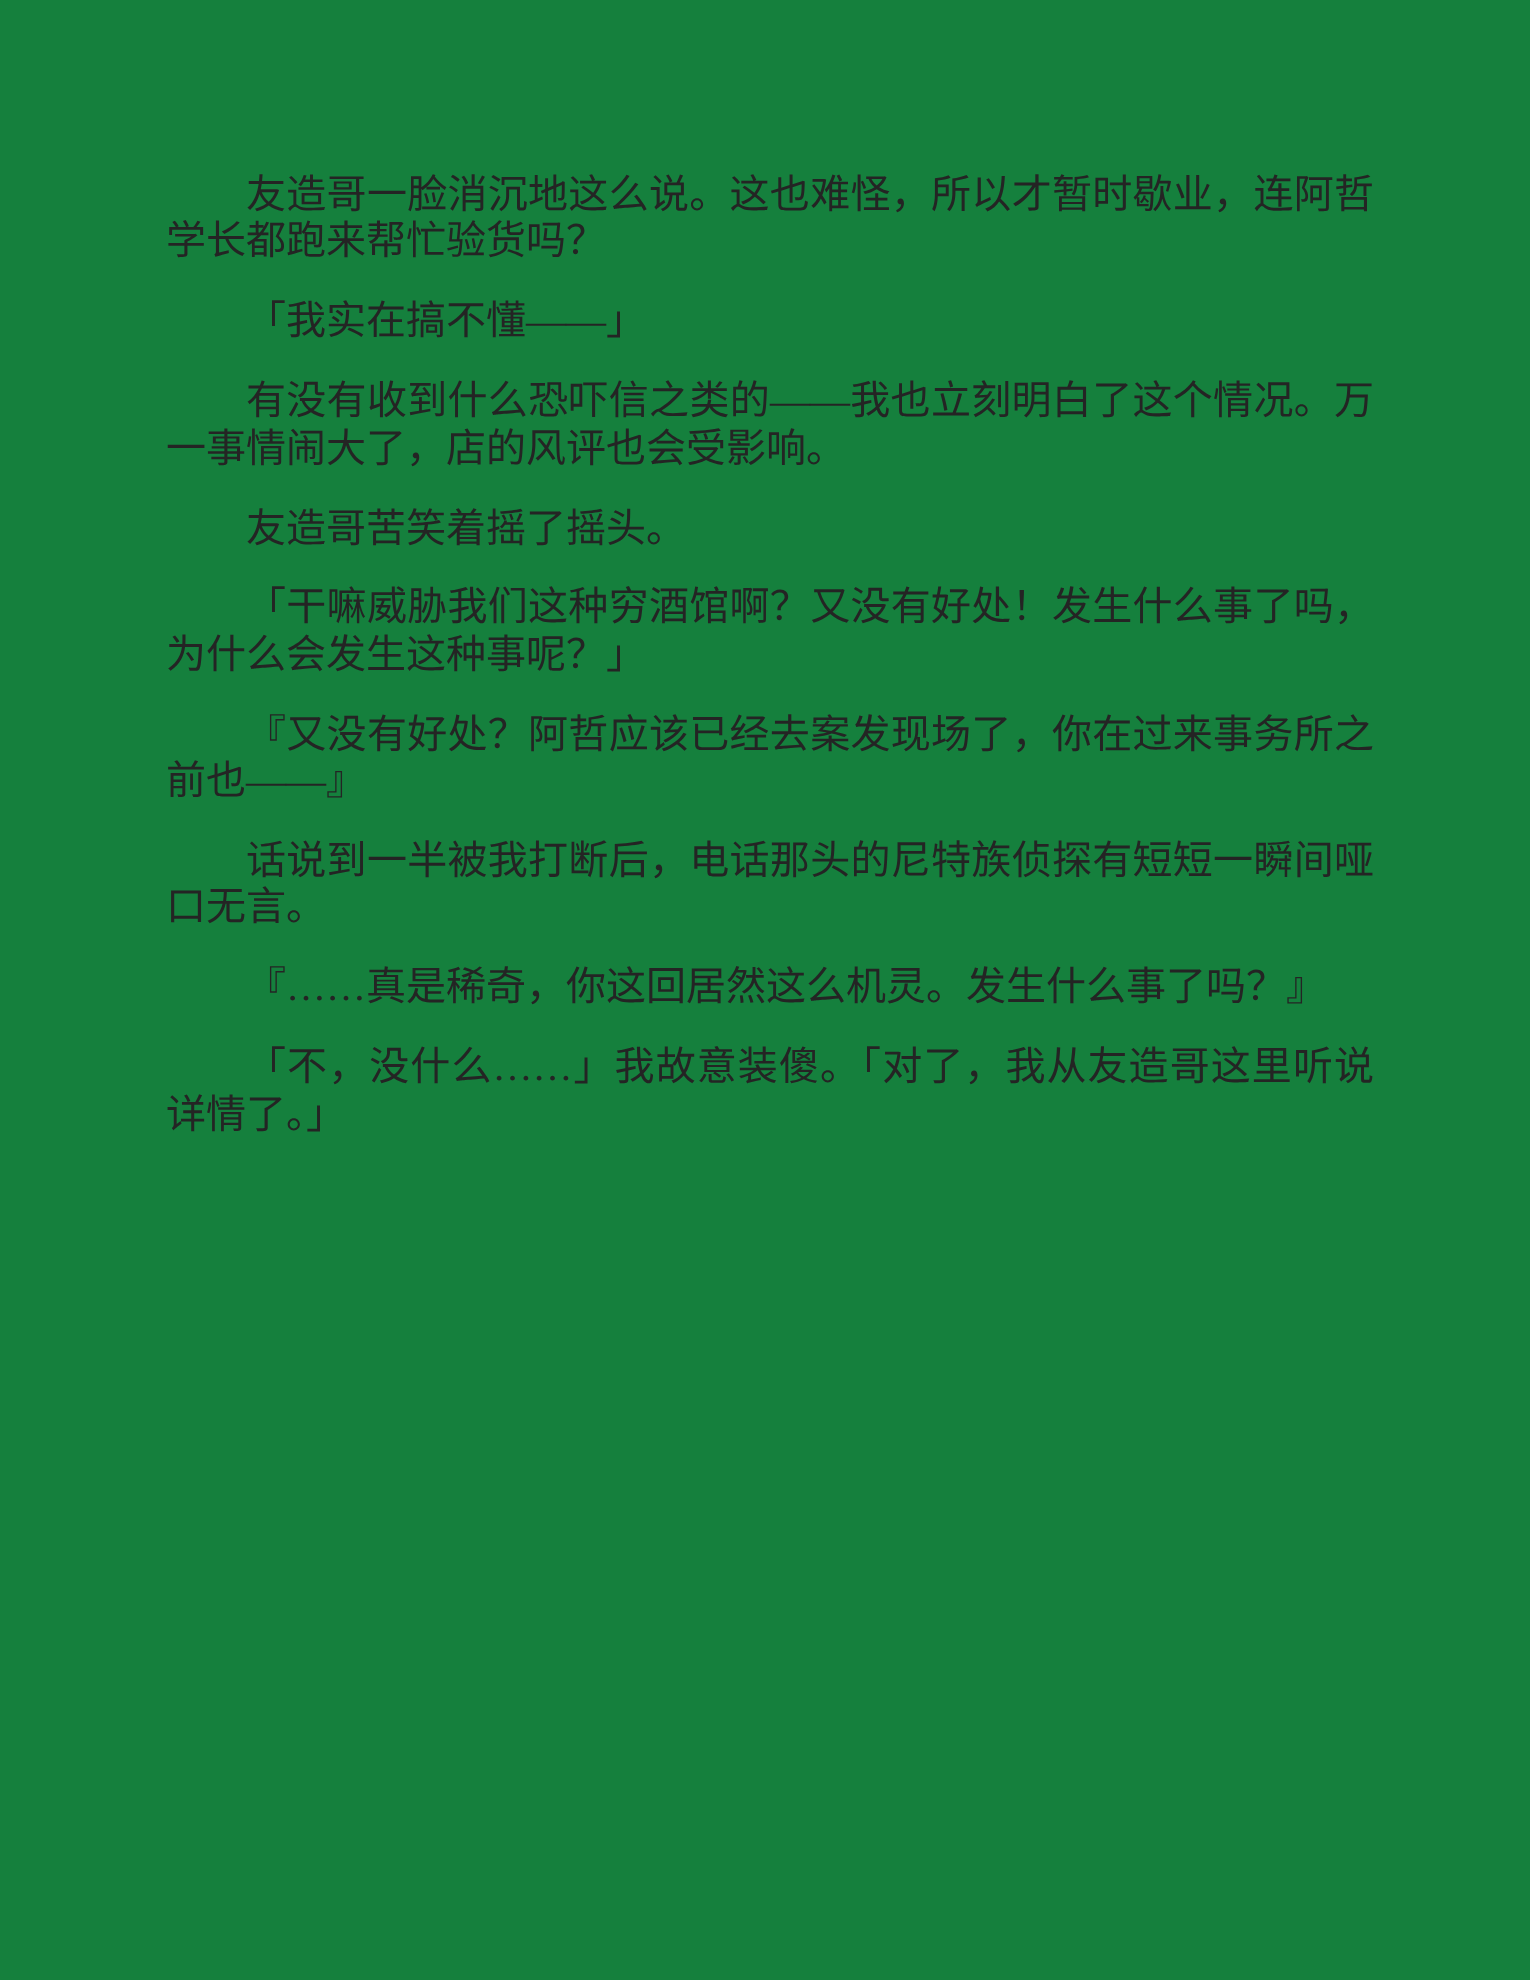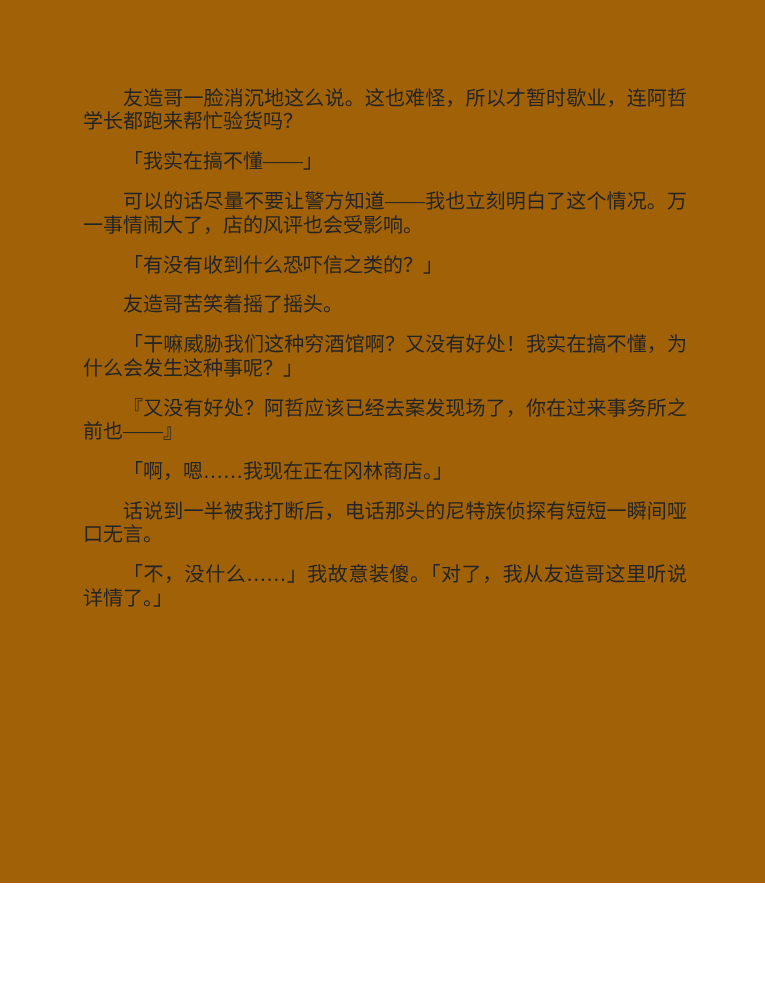--- a/index.html
+++ b/index.html
@@ -8,44 +8,43 @@
   }
   body {
     width: 765px;
     height: 990px;
     background: #ffffff;
     overflow: hidden;
   }
   .page {
     box-sizing: border-box;
     width: 765px;
-    height: 883px;
+    height: 990px;
     padding: 87px 78px 0 83px;
-    background: #a16207;
+    background: #15803d;
   }
   .para {
     margin: 0 0 16.5px 0;
     padding: 0;
     font-family: "Liberation Serif", "DejaVu Serif", serif;
     font-size: 20px;
     line-height: 23.4px;
     color: #242424;
     text-align: justify;
     text-indent: 2em;
     letter-spacing: 0;
     word-break: normal;
   }
 </style>
 </head>
 <body>
 
 <div class="page" lang="zh-CN">
   <p class="para">友造哥一脸消沉地这么说。这也难怪，所以才暂时歇业，连阿哲学长都跑来帮忙验货吗？</p>
   <p class="para">「我实在搞不懂——」</p>
-  <p class="para">可以的话尽量不要让警方知道——我也立刻明白了这个情况。万一事情闹大了，店的风评也会受影响。</p>
-  <p class="para">「有没有收到什么恐吓信之类的？」</p>
+  <p class="para">有没有收到什么恐吓信之类的——我也立刻明白了这个情况。万一事情闹大了，店的风评也会受影响。</p>
   <p class="para">友造哥苦笑着摇了摇头。</p>
-  <p class="para">「干嘛威胁我们这种穷酒馆啊？又没有好处！我实在搞不懂，为什么会发生这种事呢？」</p>
+  <p class="para">「干嘛威胁我们这种穷酒馆啊？又没有好处！发生什么事了吗，为什么会发生这种事呢？」</p>
   <p class="para">『又没有好处？阿哲应该已经去案发现场了，你在过来事务所之前也——』</p>
-  <p class="para">「啊，嗯……我现在正在冈林商店。」</p>
   <p class="para">话说到一半被我打断后，电话那头的尼特族侦探有短短一瞬间哑口无言。</p>
+  <p class="para">『……真是稀奇，你这回居然这么机灵。发生什么事了吗？』</p>
   <p class="para">「不，没什么……」我故意装傻。「对了，我从友造哥这里听说详情了。」</p>
 </div>
 
 </body></html>

